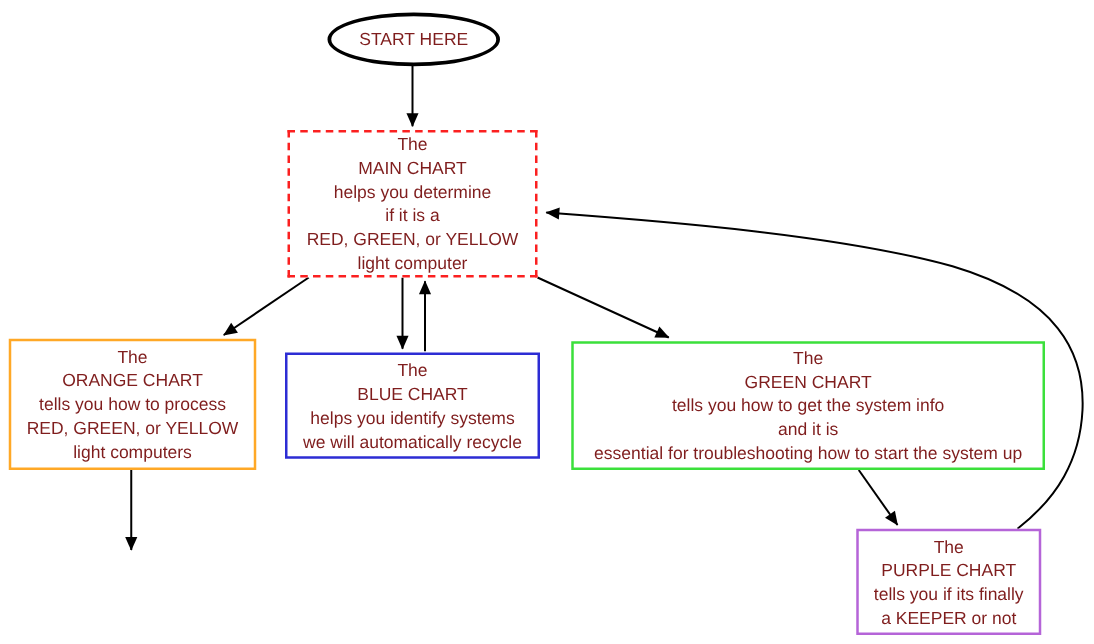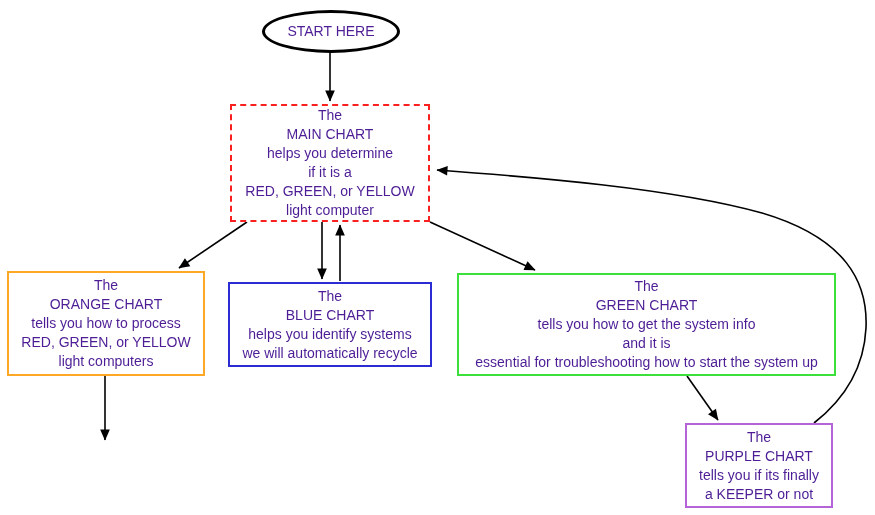--- a/index.html
+++ b/index.html
@@ -27,21 +27,21 @@
     fill: none;
   }
   .node {
     position: absolute;
     box-sizing: border-box;
     display: flex;
     align-items: center;
     justify-content: center;
     text-align: center;
     background: #ffffff;
-    color: #4c1d95;
+    color: #7f1d1d;
     font-size: 14px;
     line-height: 19px;
     white-space: pre-line;
     z-index: 2;
   }
   .box {
     border: 2px solid #000000;
   }
   .box.dashed {
     border-style: dashed;

